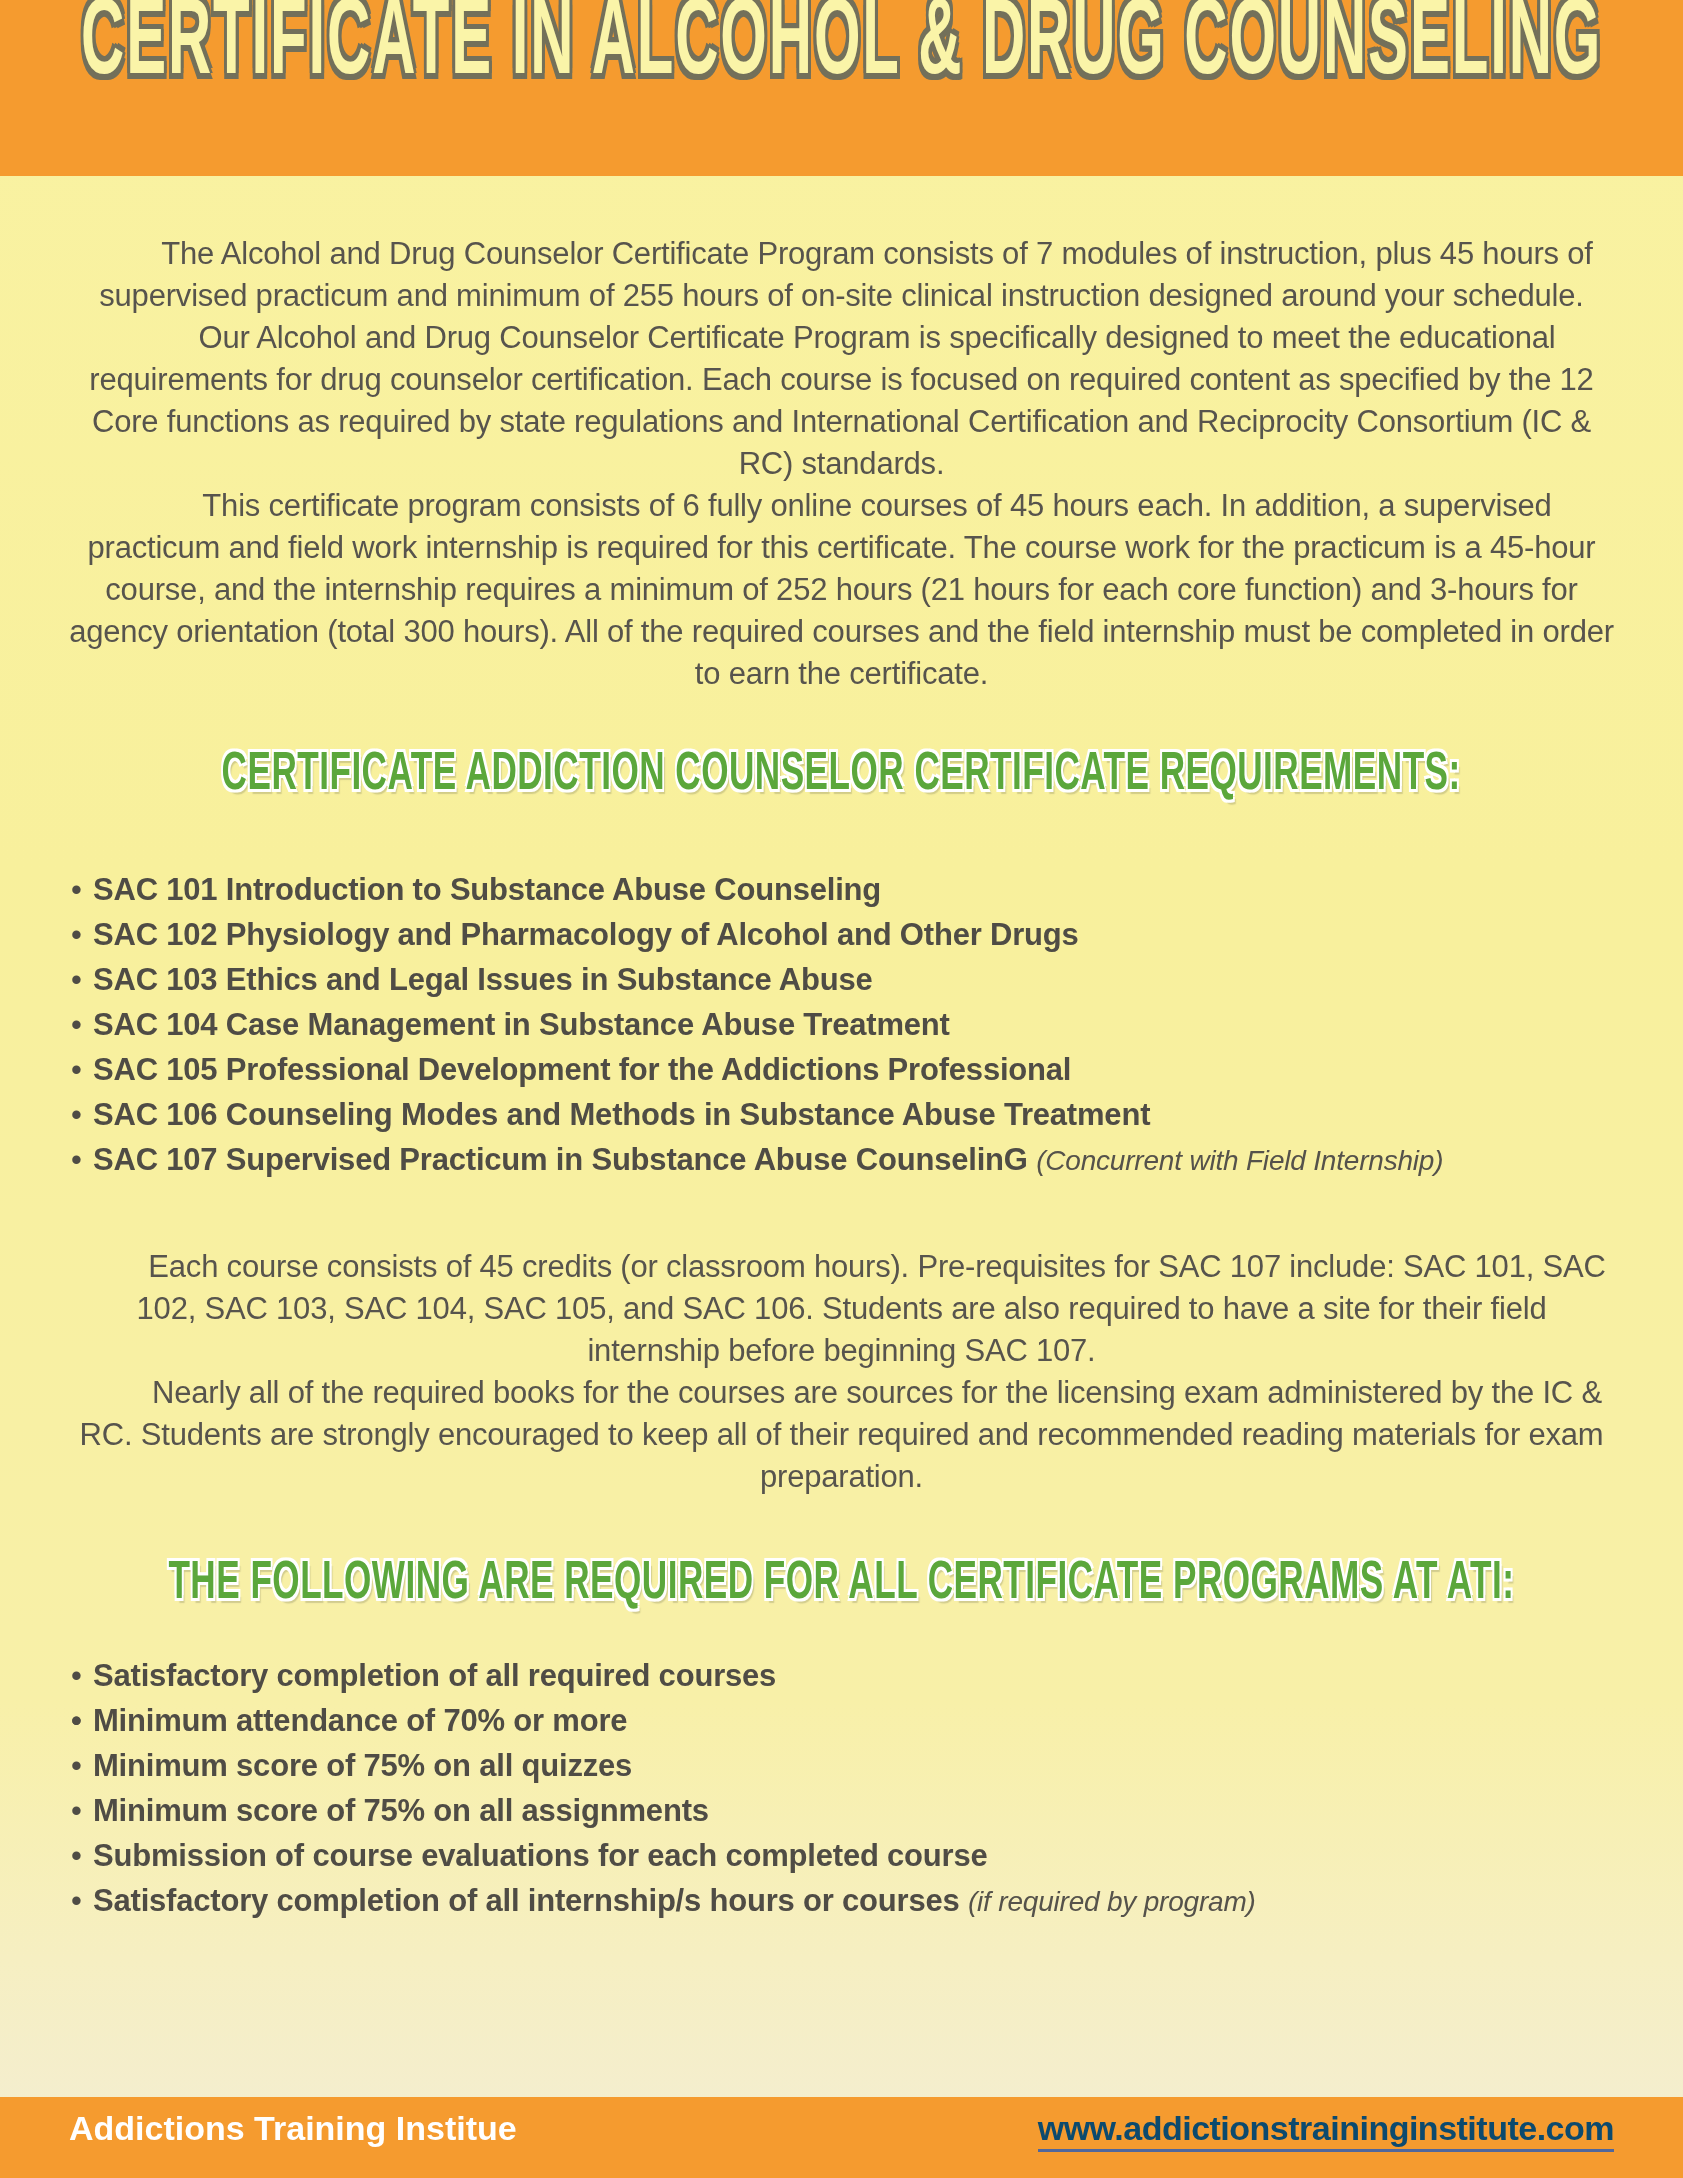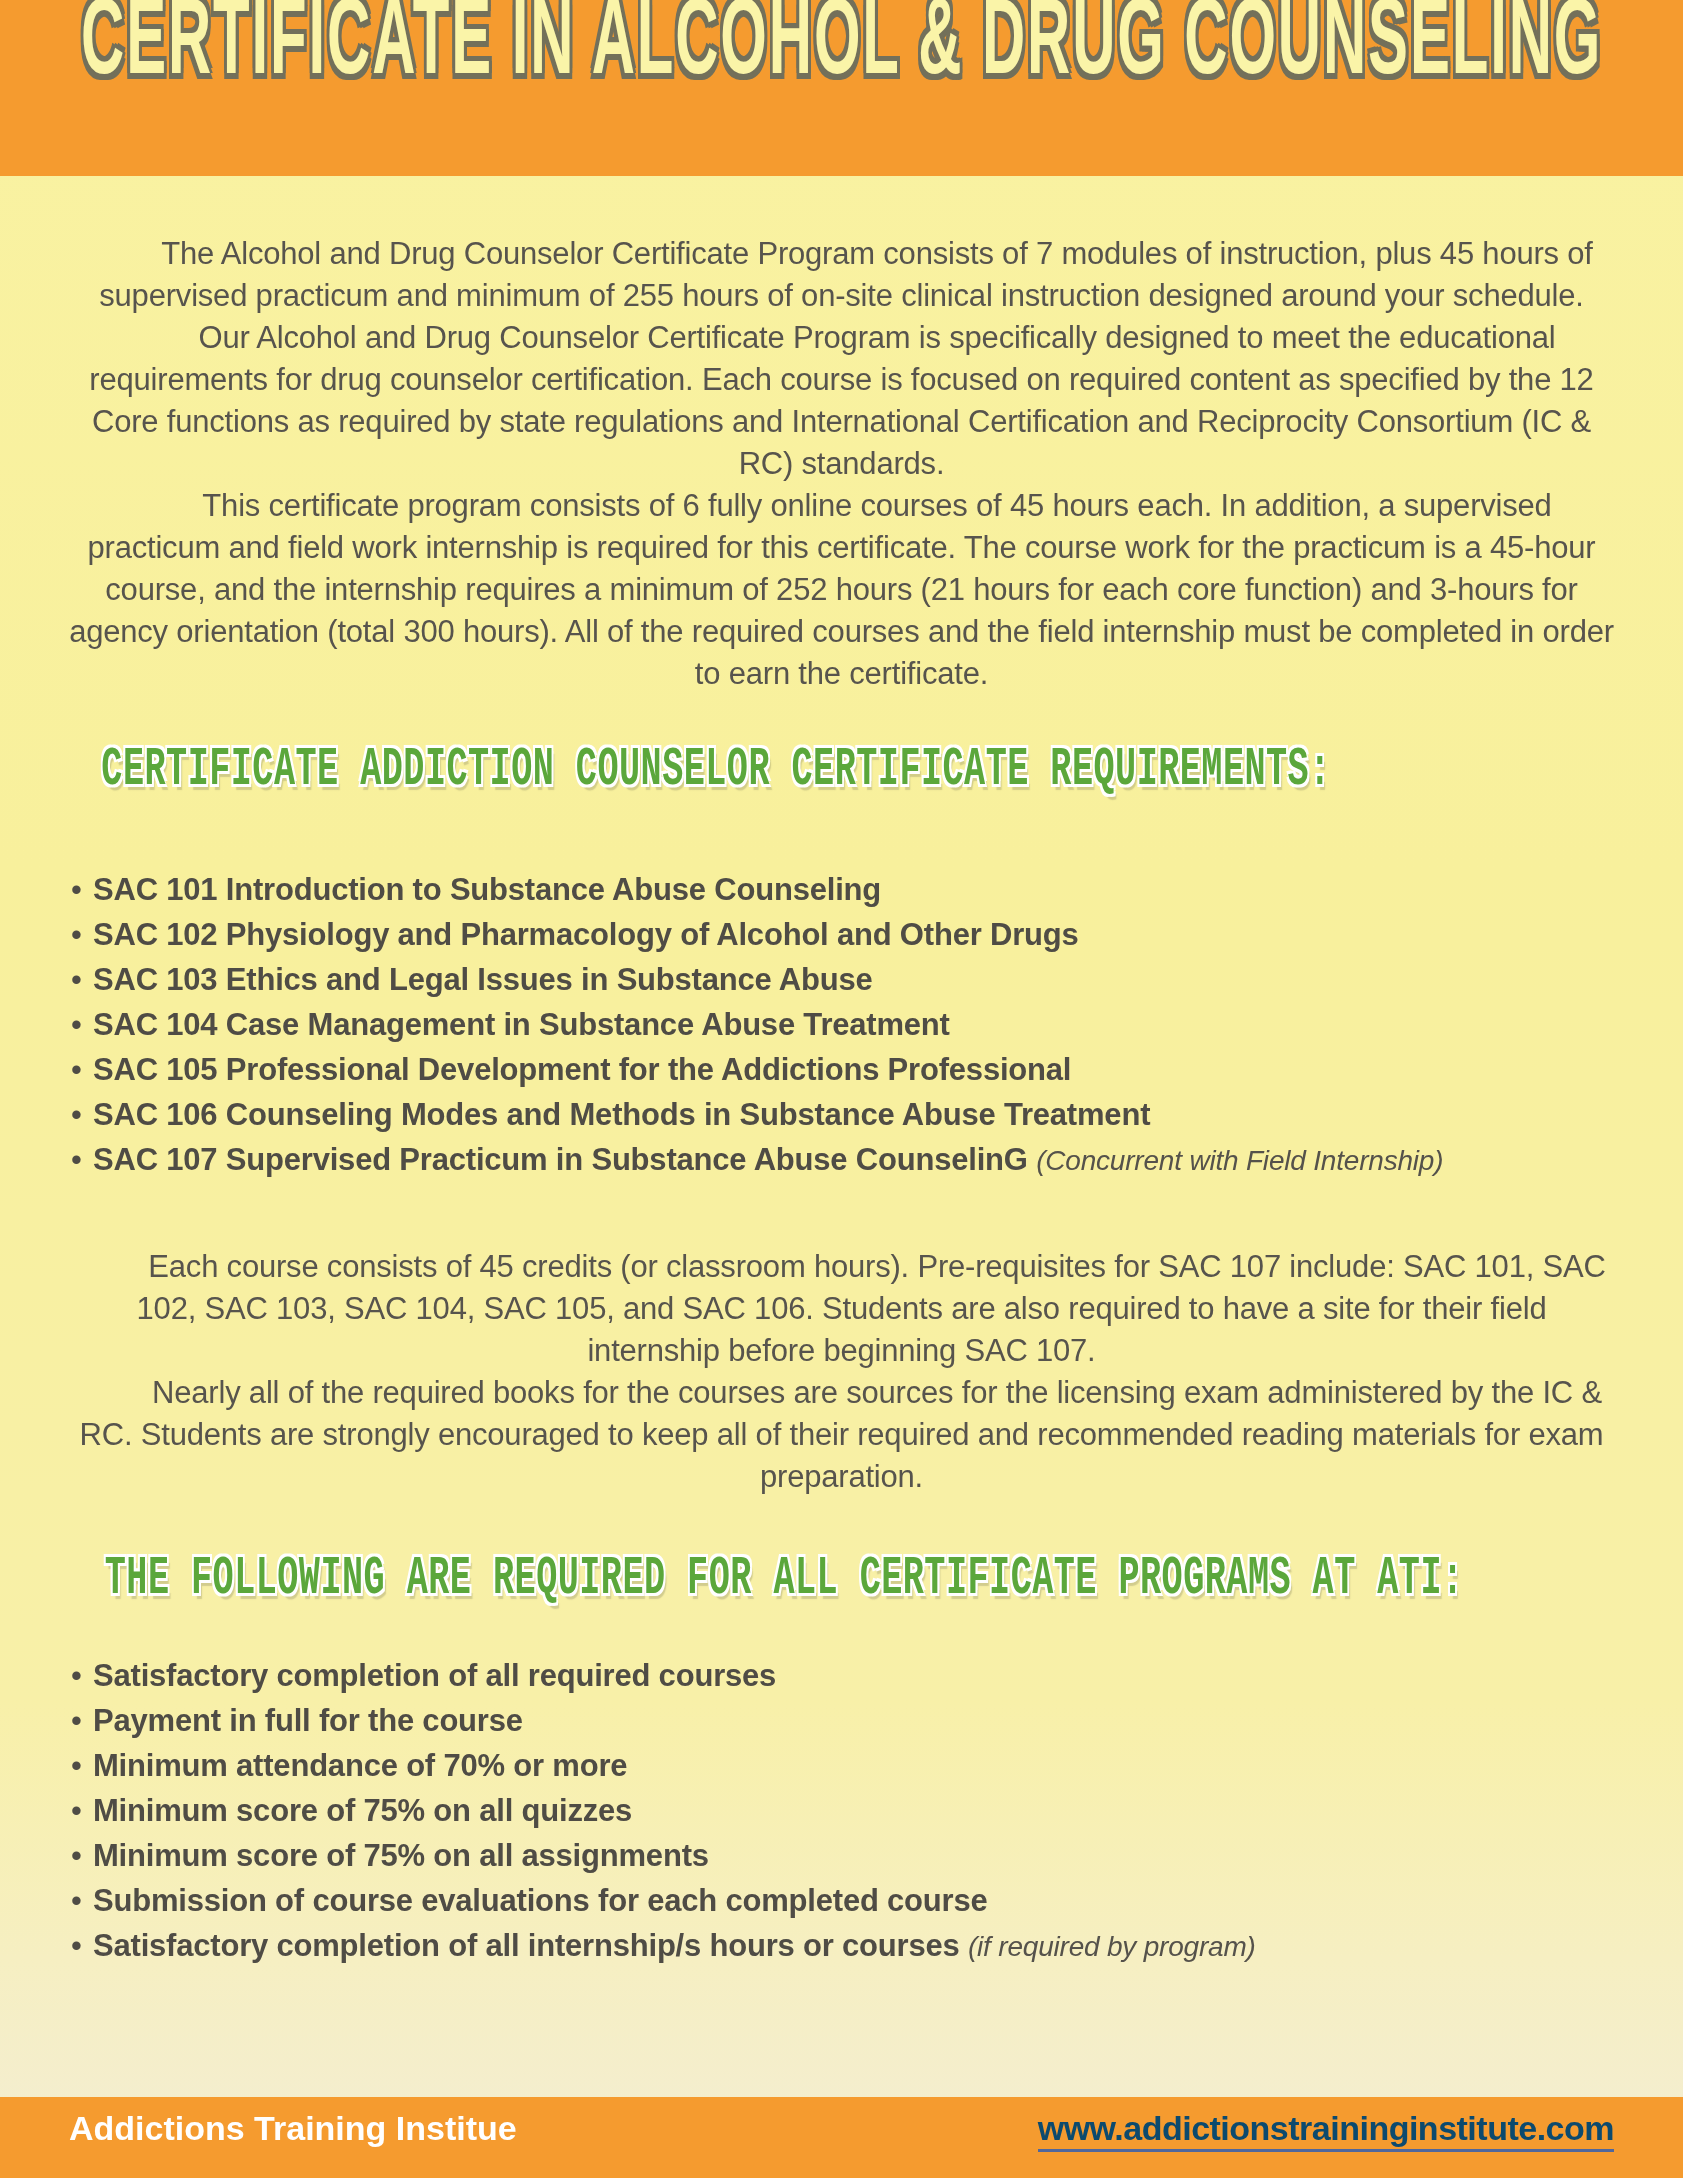--- a/index.html
+++ b/index.html
@@ -28,23 +28,22 @@
       -3px 0 0 #73705a, 3px 0 0 #73705a,
       -3px 3px 0 #73705a, 0 3px 0 #73705a, 3px 3px 0 #73705a;
   }
   
   .content{padding:57px 69px 0 69px;}
   .body-par{
     font-size:31px;line-height:42px;letter-spacing:-0.2px;
     color:#57544d;text-indent:71px;margin:0;text-align:center;
   }
   .green-heading{
-    text-align:left;line-height:79px;height:79px;margin:0;
+    text-align:center;line-height:79px;height:79px;margin:0;
     font-weight:700;
-    font-family:Liberation Mono, monospace;
   }
   .green-heading .gh-inner{
     display:inline-block;white-space:nowrap;
     font-size:37px;letter-spacing:0.5px;color:#5ba73b;
     transform:scale(0.95,1.45);transform-origin:center;
     text-shadow:
       -2px -2px 0 #ffffff, 2px -2px 0 #ffffff,
       -2px 2px 0 #ffffff, 2px 2px 0 #ffffff,
       3px 4px 1px rgba(110,110,80,0.28);
   }
@@ -114,21 +113,21 @@
         <p class="body-par">Each course consists of 45 credits (or classroom hours). Pre-requisites for SAC 107 include: SAC 101, SAC 102, SAC 103, SAC 104, SAC 105, and SAC 106. Students are also required to have a site for their field internship before beginning SAC 107.</p>
         <p class="body-par">Nearly all of the required books for the courses are sources for the licensing exam administered by the IC &amp; RC. Students are strongly encouraged to keep all of their required and recommended reading materials for exam preparation.</p>
       </div>
 
     <h2 class="green-heading gh-2">
       <span class="gh-inner">THE FOLLOWING ARE REQUIRED FOR ALL CERTIFICATE PROGRAMS AT ATI:</span>
     </h2>
 
     <ul class="bullets">
         <li><span class="bullet-dot">•</span><span class="bullet-text">Satisfactory completion of all required courses</span></li>
-        <li><span class="bullet-dot">•</span><span class="bullet-text">Payment in full for the course</span></li>
+        <li><span class="bullet-dot">•</span></li>
         <li><span class="bullet-dot">•</span><span class="bullet-text">Minimum attendance of 70% or more</span></li>
         <li><span class="bullet-dot">•</span><span class="bullet-text">Minimum score of 75% on all quizzes</span></li>
         <li><span class="bullet-dot">•</span><span class="bullet-text">Minimum score of 75% on all assignments</span></li>
         <li><span class="bullet-dot">•</span><span class="bullet-text">Submission of course evaluations for each completed course</span></li>
         <li><span class="bullet-dot">•</span><span class="bullet-text">Satisfactory completion of all internship/s hours or courses</span> <span class="bullet-note">(if required by program)</span></li>
       </ul>
 
   </div>
 
   <div class="footer">

